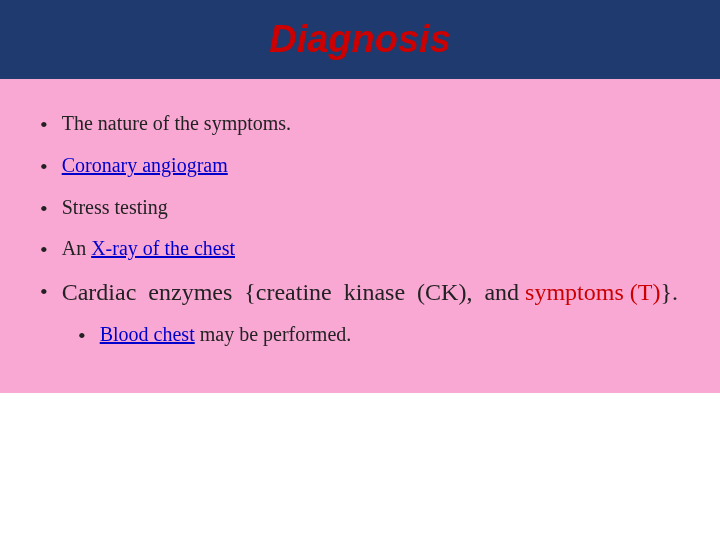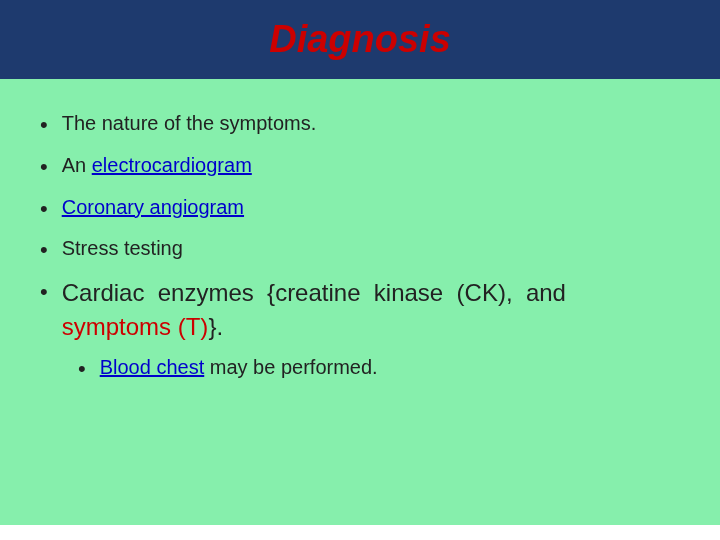--- a/index.html
+++ b/index.html
@@ -11,22 +11,22 @@
     body {
       width: 720px;
       height: 540px;
       background-color: #ffffff;
       font-family: Arial, sans-serif;
       overflow: hidden;
     }
 
     .slide {
       width: 720px;
-      height: 525px;
-      background: #86efac;
+      height: 393px;
+      background: #f9a8d4;
       display: flex;
       flex-direction: column;
     }
 
     .header {
       background-color: #1e3a6e;
       width: 100%;
       padding: 18px 30px;
       text-align: center;
       margin-bottom: 20px;
@@ -35,20 +35,21 @@
     .header h1 {
       color: #cc0000;
       font-size: 38px;
       font-weight: bold;
       font-style: italic;
     }
 
     .content {
       padding: 10px 40px 36px 40px;
       flex: 1;
+      font-family: Liberation Serif, serif;
     }
 
     .bullet-list {
       list-style: none;
       padding: 0;
     }
 
     .bullet-list li {
       display: flex;
       align-items: flex-start;
@@ -100,32 +101,32 @@
     <h1>Diagnosis</h1>
   </div>
 
   <div class="content">
     <ul class="bullet-list">
 
       <li>
         <span>The nature of the symptoms.</span>
       </li>
 
-      <li>
-        <span>An <a class="link-blue">electrocardiogram</a></span>
-      </li>
 
       <li>
         <span><a class="link-blue">Coronary angiogram</a></span>
       </li>
 
       <li>
         <span>Stress testing</span>
       </li>
 
+      <li>
+        <span>An <a class="link-blue">X-ray of the chest</a></span>
+      </li>
 
       <li>
         <span>
           <span class="cardiac-line">
             Cardiac&nbsp;&nbsp;enzymes&nbsp;&nbsp;{creatine&nbsp;&nbsp;kinase&nbsp;&nbsp;(CK),&nbsp;&nbsp;and&nbsp;<br>
             <span class="inline-red">symptoms (T)</span>}.
           </span>
         </span>
       </li>
 

